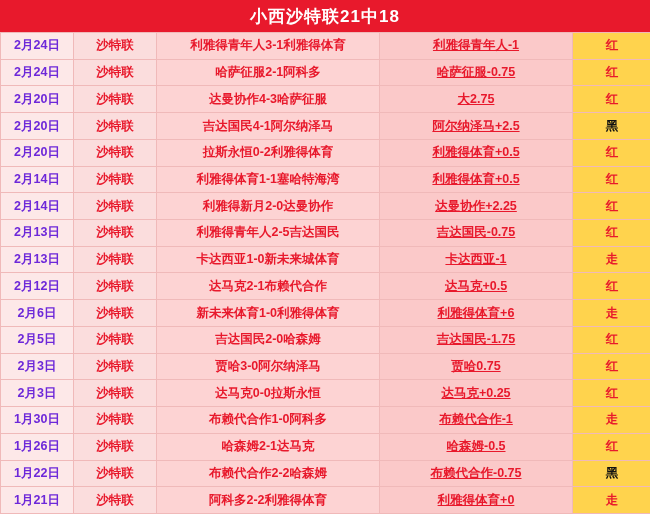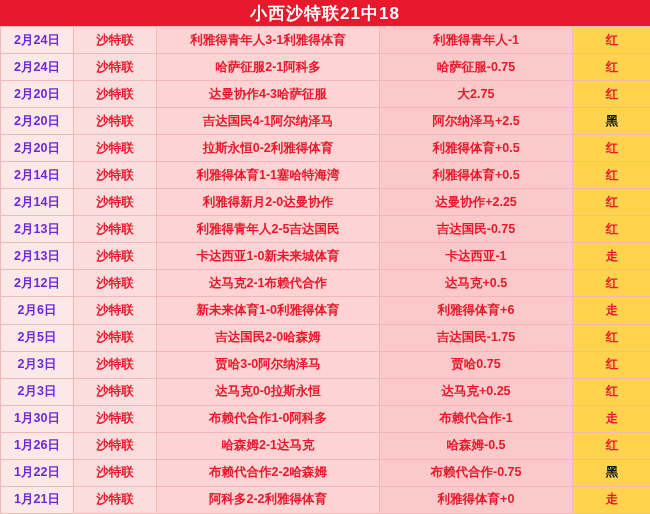--- a/index.html
+++ b/index.html
@@ -15,21 +15,21 @@
   }
   .sheet {
     width: 650px;
     height: 514px;
     box-sizing: border-box;
     background: linear-gradient(180deg, #fff3f3 0%, #ffecec 100%);
     display: flex;
     flex-direction: column;
   }
   .title-bar {
-    height: 26px;
+    height: 32px;
     background: #e8192c;
     color: #ffffff;
     font-size: 17px;
     font-weight: bold;
     display: flex;
     align-items: center;
     justify-content: center;
     letter-spacing: 1px;
     flex: 0 0 auto;
   }
@@ -63,20 +63,21 @@
   }
   .c-match {
     width: 222px;
     color: #e8192c;
     background: #fdd3d3;
   }
   .c-pick {
     width: 192px;
     color: #e8192c;
     background: #fbc9c9;
+    text-decoration: underline;
   }
   .c-result {
     width: 78px;
     background: #ffd34d;
     color: #e8192c;
   }
   .res-hei {
     color: #111111;
   }
   .res-zou {

